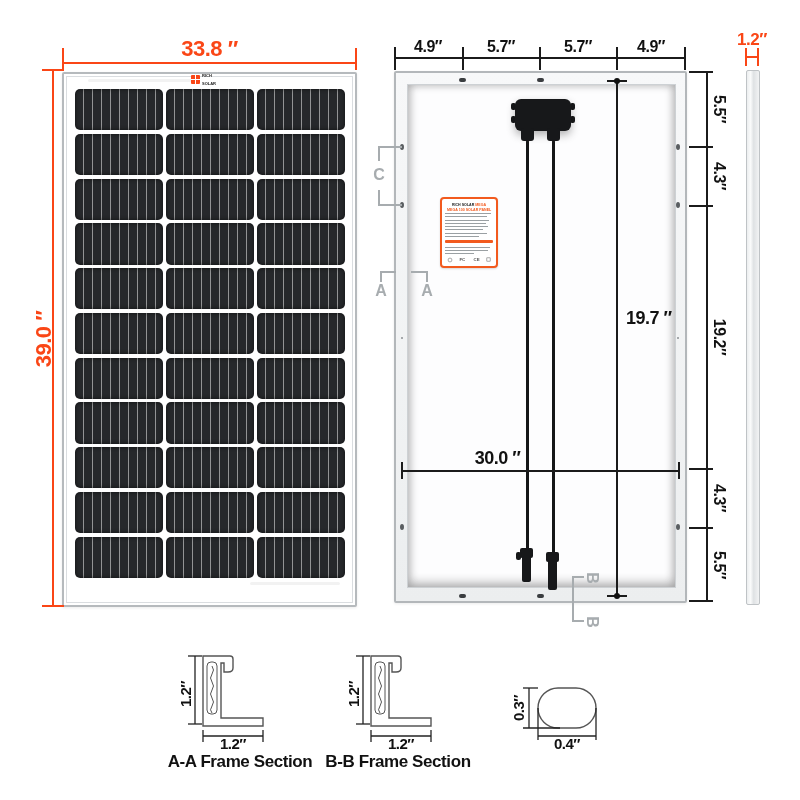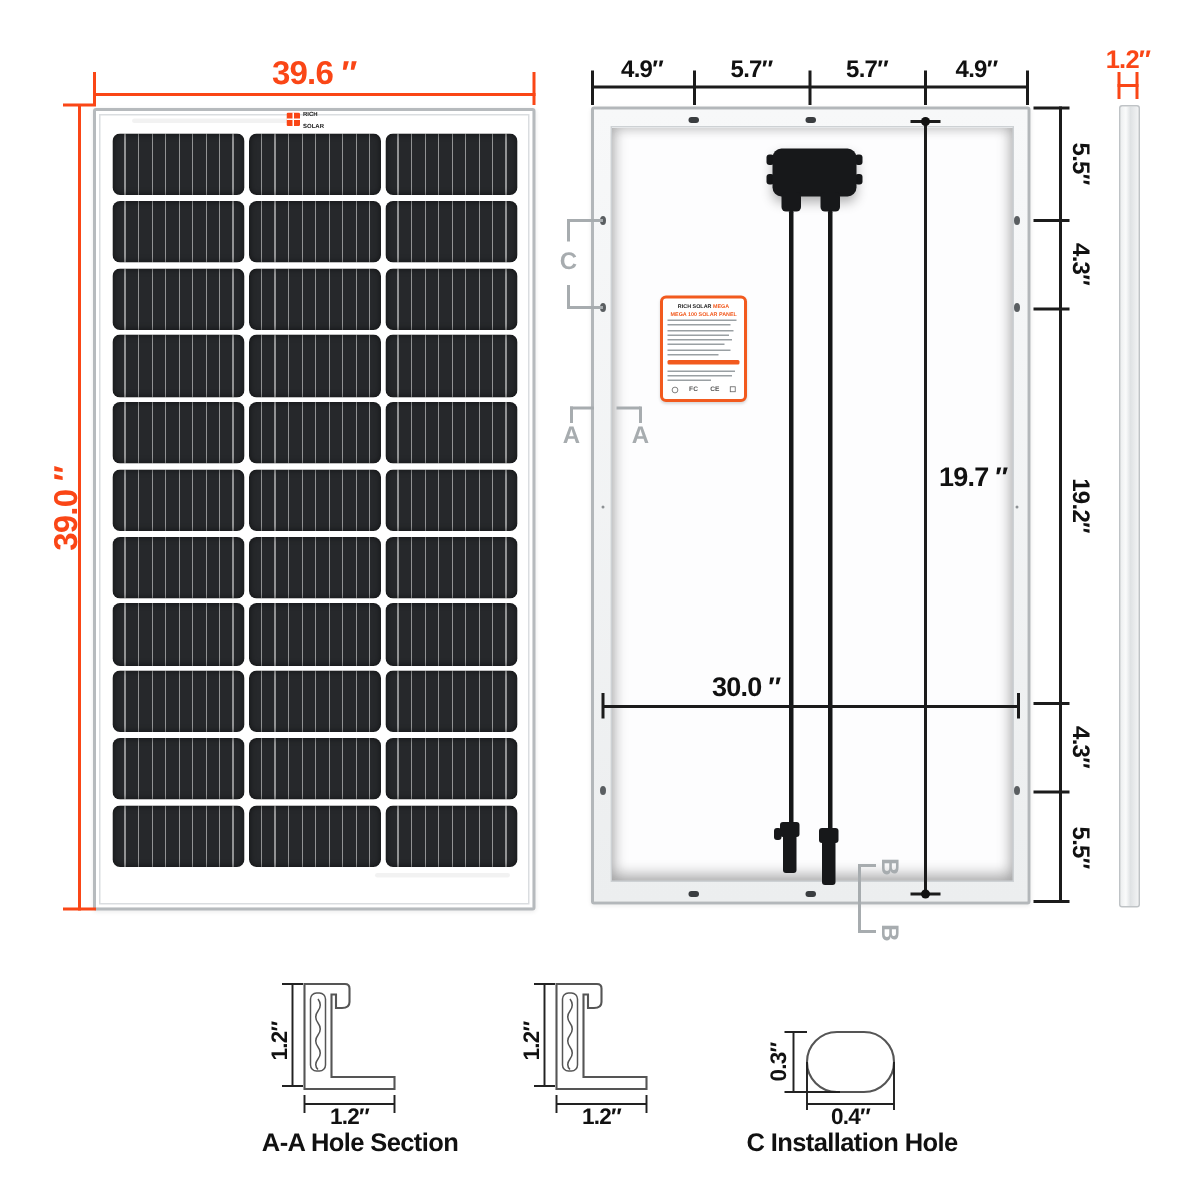--- a/index.html
+++ b/index.html
@@ -117,21 +117,21 @@
       <div class="cell"></div>
       <div class="cell"></div>
       <div class="cell"></div>
       <div class="cell"></div>
     </div>
   <div class="abs streak" style="left:250px;top:582px;width:90px;height:3px;"></div>
 
   <div class="abs oline" style="left:62px;top:62px;width:295px;height:2px;"></div>
   <div class="abs oline" style="left:62px;top:48px;width:2px;height:22px;"></div>
   <div class="abs oline" style="left:355px;top:48px;width:2px;height:22px;"></div>
-  <div class="abs lbl dim-orange" style="left:62px;top:36px;width:295px;font-size:22px;">39.6 ″</div>
+  <div class="abs lbl dim-orange" style="left:62px;top:36px;width:295px;font-size:22px;">33.8 ″</div>
 
   <div class="abs oline" style="left:52px;top:70px;width:2px;height:537px;"></div>
   <div class="abs oline" style="left:42px;top:69px;width:22px;height:2px;"></div>
   <div class="abs oline" style="left:42px;top:605px;width:22px;height:2px;"></div>
   <div class="abs lbl dim-orange rotm90" style="left:14px;top:326px;width:60px;font-size:22px;">39.0 ″</div>
 
   <div class="abs" id="back-frame"></div>
   <div class="abs" id="back-inner"></div>
 
   <div class="abs slot" style="left:459px;top:78px;"></div>
@@ -256,42 +256,42 @@
     <path class="thin" d="M37,16 q3,4 0,8 q-3,4 0,8 q3,4 0,8 q-3,4 0,8 q3,4 0,8 q-3,4 0,7"></path>
     <line class="dimline" x1="20" y1="6" x2="20" y2="74"></line>
     <line class="dimline" x1="13" y1="6" x2="27" y2="6"></line>
     <line class="dimline" x1="13" y1="74" x2="27" y2="74"></line>
     <text transform="rotate(-90 12 44)" x="12" y="48" text-anchor="middle" font-size="15">1.2″</text>
     <line class="dimline" x1="28" y1="86" x2="88" y2="86"></line>
     <line class="dimline" x1="28" y1="80" x2="28" y2="92"></line>
     <line class="dimline" x1="88" y1="80" x2="88" y2="92"></line>
     <text x="58" y="99" text-anchor="middle" font-size="15">1.2″</text>
   </svg>
-  <div class="abs sect-title" style="left:165px;top:752px;width:150px;">A-A Hole Section</div>
+  <div class="abs sect-title" style="left:165px;top:752px;width:150px;">A-A Frame Section</div>
 
   <svg class="abs" style="left:343px;top:650px;" width="130" height="100" viewBox="0 0 130 100">
     <path class="profile" d="M28,6 H55 Q58,6 58,9 V18 Q58,22 53,22 H49 V13 H46 V68 H88 V76 H28 Z"></path>
     <rect class="thin" x="32" y="12" width="10" height="52" rx="4"></rect>
     <path class="thin" d="M37,16 q3,4 0,8 q-3,4 0,8 q3,4 0,8 q-3,4 0,8 q3,4 0,8 q-3,4 0,7"></path>
     <line class="dimline" x1="20" y1="6" x2="20" y2="74"></line>
     <line class="dimline" x1="13" y1="6" x2="27" y2="6"></line>
     <line class="dimline" x1="13" y1="74" x2="27" y2="74"></line>
     <text transform="rotate(-90 12 44)" x="12" y="48" text-anchor="middle" font-size="15">1.2″</text>
     <line class="dimline" x1="28" y1="86" x2="88" y2="86"></line>
     <line class="dimline" x1="28" y1="80" x2="28" y2="92"></line>
     <line class="dimline" x1="88" y1="80" x2="88" y2="92"></line>
     <text x="58" y="99" text-anchor="middle" font-size="15">1.2″</text>
   </svg>
+  <div class="abs sect-title" style="left:323px;top:752px;width:150px;">B-B Frame Section</div>
 
   <svg class="abs" style="left:505px;top:650px;" width="130" height="100" viewBox="0 0 130 100">
     <rect x="33" y="38" width="58" height="40" rx="20" fill="#fff" stroke="#555" stroke-width="1.4"></rect>
     <line class="dimline" x1="24" y1="38" x2="24" y2="78"></line>
     <line class="dimline" x1="18" y1="38" x2="33" y2="38"></line>
     <line class="dimline" x1="18" y1="78" x2="55" y2="78"></line>
     <text transform="rotate(-90 15 58)" x="15" y="62" text-anchor="middle" font-size="15">0.3″</text>
     <line class="dimline" x1="33" y1="58" x2="33" y2="90"></line>
     <line class="dimline" x1="91" y1="58" x2="91" y2="90"></line>
     <line class="dimline" x1="33" y1="86" x2="91" y2="86"></line>
     <text x="62" y="99" text-anchor="middle" font-size="15">0.4″</text>
   </svg>
-  <div class="abs sect-title" style="left:488px;top:752px;width:160px;">C Installation Hole</div>
 
 </div>
 
 </body></html>

